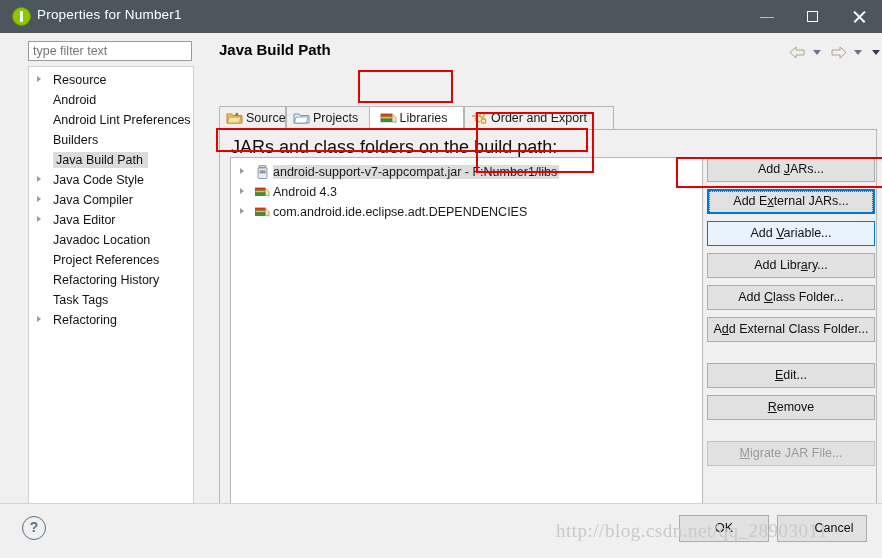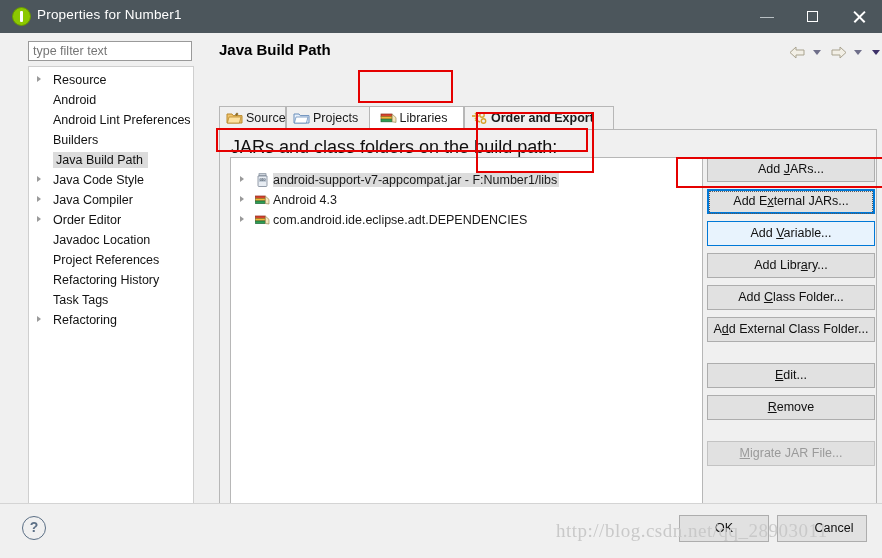--- a/index.html
+++ b/index.html
@@ -159,21 +159,21 @@
 
     <div id="tree-panel">
       <div class="tree-wrap" id="tree-wrap">
           <div class="tree-item"><span class="twisty"></span><span>Resource</span></div>
           <div class="tree-item"><span>Android</span></div>
           <div class="tree-item"><span>Android Lint Preferences</span></div>
           <div class="tree-item"><span>Builders</span></div>
           <div class="tree-item"><span style="background: rgb(220, 220, 220); padding: 1px 5px 1px 3px;">Java Build Path</span></div>
           <div class="tree-item"><span class="twisty"></span><span>Java Code Style</span></div>
           <div class="tree-item"><span class="twisty"></span><span>Java Compiler</span></div>
-          <div class="tree-item"><span class="twisty"></span><span>Order Editor</span></div>
+          <div class="tree-item"><span class="twisty"></span><span>Java Editor</span></div>
           <div class="tree-item"><span>Javadoc Location</span></div>
           <div class="tree-item"><span>Project References</span></div>
           <div class="tree-item"><span>Refactoring History</span></div>
           <div class="tree-item"><span>Task Tags</span></div>
           <div class="tree-item"><span class="twisty"></span><span>Refactoring</span></div>
         </div>
     </div>
     <div id="tree-hscroll">
       <div class="arrow left">❮</div>
       <div class="thumb"></div>
@@ -206,34 +206,34 @@
         <div class="tab" style="left: 67px; width: 85px;"><span class="ticon"><svg width="17" height="14" viewBox="0 0 17 14">
               <path d="M1 3h5l1.2 1.6H16V12H1z" fill="#e9f1fb" stroke="#6b8fbb" stroke-width="1"></path>
               <path d="M3 6h12l-1.6 6H1.4z" fill="#ffffff" stroke="#6b8fbb" stroke-width=".8"></path>
             </svg></span><span>Projects</span></div>
         <div class="tab active" style="left: 150px; width: 95px; text-align: center;"><span class="ticon"><svg width="17" height="14" viewBox="0 0 17 14">
               <rect x="1" y="3" width="11" height="2.4" fill="#d8452f" stroke="#8d2a1c" stroke-width=".7"></rect>
               <rect x="1" y="5.6" width="11" height="2.4" fill="#f0b83c" stroke="#96751f" stroke-width=".7"></rect>
               <rect x="1" y="8.2" width="11" height="2.6" fill="#2f9e54" stroke="#1c6634" stroke-width=".7"></rect>
               <path d="M12.2 3.2 16 6.6 16 11.4 12.2 10.8z" fill="#f5e7bd" stroke="#9b8a56" stroke-width=".7"></path>
             </svg></span><span>Libraries</span></div>
-        <div class="tab" style="left: 245px; width: 150px; font-weight: bold;"><span class="ticon"><svg width="17" height="14" viewBox="0 0 17 14">
+        <div class="tab" style="left: 245px; width: 150px;"><span class="ticon"><svg width="17" height="14" viewBox="0 0 17 14">
               <path d="M4 2 L7 5 L4 8" fill="none" stroke="#d8a12a" stroke-width="1.6"></path>
               <path d="M1 5 L6 5" stroke="#d8a12a" stroke-width="1.6" fill="none"></path>
               <circle cx="11" cy="4" r="2.2" fill="none" stroke="#d8a12a" stroke-width="1.4"></circle>
               <circle cx="12.5" cy="10" r="2.2" fill="none" stroke="#d8a12a" stroke-width="1.4"></circle>
               <path d="M4 9 L9 11" stroke="#d8a12a" stroke-width="1.4" fill="none"></path>
             </svg></span><span>Order and Export</span></div>
       </div>
     <div id="tabpanel"></div>
 
     <div id="jars-label">JARs and class folders on the build path:</div>
 
     <div id="jars-list">
-        <div class="jrow selected" style="margin-top: 12px;"><span class="jtwisty"></span><span class="jicon"><svg width="15" height="14" viewBox="0 0 15 14">
+        <div class="jrow selected" style="margin-top: 4px;"><span class="jtwisty"></span><span class="jicon"><svg width="15" height="14" viewBox="0 0 15 14">
               <rect x="4" y="0.7" width="7" height="2" fill="#cfd6de" stroke="#7b8795" stroke-width=".7"></rect>
               <path d="M3 3h9v9.6a.9.9 0 0 1-.9.9H3.9a.9.9 0 0 1-.9-.9z" fill="#e8edf3" stroke="#7b8795" stroke-width=".8"></path>
               <rect x="4" y="5.4" width="7" height="3.4" fill="#b9c4d0"></rect>
               <text x="7.5" y="8.2" font-size="3.4" text-anchor="middle" fill="#3a4450" font-family="sans-serif">010</text>
             </svg></span><span class="jtext">android-support-v7-appcompat.jar - F:Number1/libs</span></div>
         <div class="jrow" style="margin-top: 0px;"><span class="jtwisty"></span><span class="jicon"><svg width="15" height="14" viewBox="0 0 15 14">
               <rect x="0.6" y="3" width="9.6" height="2.3" fill="#d8452f" stroke="#8d2a1c" stroke-width=".7"></rect>
               <rect x="0.6" y="5.5" width="9.6" height="2.3" fill="#f0b83c" stroke="#96751f" stroke-width=".7"></rect>
               <rect x="0.6" y="8" width="9.6" height="2.5" fill="#2f9e54" stroke="#1c6634" stroke-width=".7"></rect>
               <path d="M10.4 3.2 14 6.4 14 11 10.4 10.5z" fill="#f5e7bd" stroke="#9b8a56" stroke-width=".7"></path>

